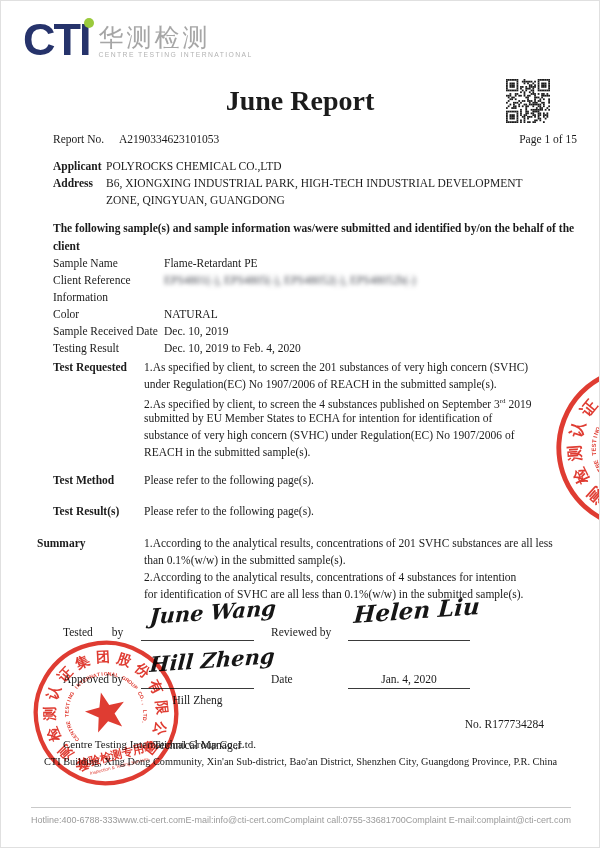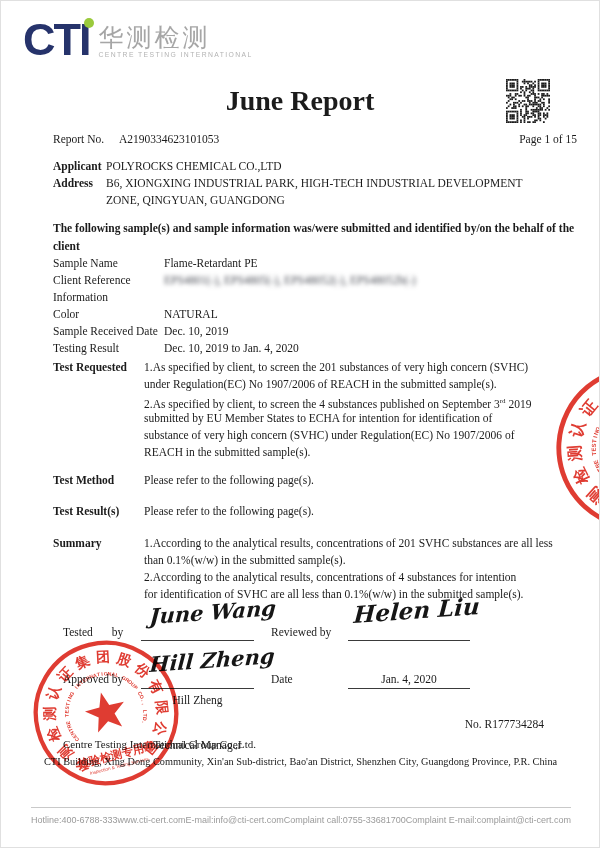--- a/index.html
+++ b/index.html
@@ -363,36 +363,36 @@
   <div class="abs" style="left:52px;top:255px;">Sample Name</div>
   <div class="abs" style="left:163px;top:255px;">Flame-Retardant PE</div>
   <div class="abs" style="left:52px;top:272px;">Client Reference</div>
   <div class="abs blurred" style="left:163px;top:272px;">EPS4801(-), EPS4805(-), EPS48052(-), EPS48052b(-)</div>
   <div class="abs" style="left:52px;top:289px;">Information</div>
   <div class="abs" style="left:52px;top:306px;">Color</div>
   <div class="abs" style="left:163px;top:306px;">NATURAL</div>
   <div class="abs" style="left:52px;top:323px;">Sample Received Date</div>
   <div class="abs" style="left:163px;top:323px;">Dec. 10, 2019</div>
   <div class="abs" style="left:52px;top:340px;">Testing Result</div>
-  <div class="abs" style="left:163px;top:340px;">Dec. 10, 2019 to Jan. 4, 2020</div>
+  <div class="abs" style="left:163px;top:340px;">Dec. 10, 2019 to Feb. 4, 2020</div>
 
   <div class="abs lbl" style="left:52px;top:359px;">Test Requested</div>
   <div class="abs" style="left:143px;top:359px;">1.As specified by client, to screen the 201 substances of very high concern (SVHC)</div>
   <div class="abs" style="left:143px;top:376px;">under Regulation(EC) No 1907/2006 of REACH in the submitted sample(s).</div>
   <div class="abs" style="left:143px;top:393px;"><span>2.As specified by client, to screen the 4 substances published on September 3</span><sup>rd</sup><span> 2019</span></div>
   <div class="abs" style="left:143px;top:410px;">submitted by EU Member States to ECHA for intention for identification of</div>
   <div class="abs" style="left:143px;top:427px;">substance of very high concern (SVHC) under Regulation(EC) No 1907/2006 of</div>
   <div class="abs" style="left:143px;top:444px;">REACH in the submitted sample(s).</div>
 
   <div class="abs lbl" style="left:52px;top:472px;">Test Method</div>
   <div class="abs" style="left:143px;top:472px;">Please refer to the following page(s).</div>
   <div class="abs lbl" style="left:52px;top:503px;">Test Result(s)</div>
   <div class="abs" style="left:143px;top:503px;">Please refer to the following page(s).</div>
 
-  <div class="abs lbl" style="left:52px;top:535px;">Summary</div>
+  <div class="abs lbl" style="left:36px;top:535px;">Summary</div>
   <div class="abs" style="left:143px;top:535px;">1.According to the analytical results, concentrations of 201 SVHC substances are all less</div>
   <div class="abs" style="left:143px;top:552px;">than 0.1%(w/w) in the submitted sample(s).</div>
   <div class="abs" style="left:143px;top:569px;">2.According to the analytical results, concentrations of 4 substances for intention</div>
   <div class="abs" style="left:143px;top:586px;">for identification of SVHC are all less than 0.1%(w/w) in the submitted sample(s).</div>
 
   <div class="abs gap" style="left:62px;top:624px;">Tested by</div>
   <div class="sig" style="left:148px;top:603px;width:112px;font-size:21px;">June Wang</div>
   <div class="sigline" style="left:140px;top:639px;width:113px;"></div>
 
   <div class="abs" style="left:270px;top:624px;">Reviewed by</div>

